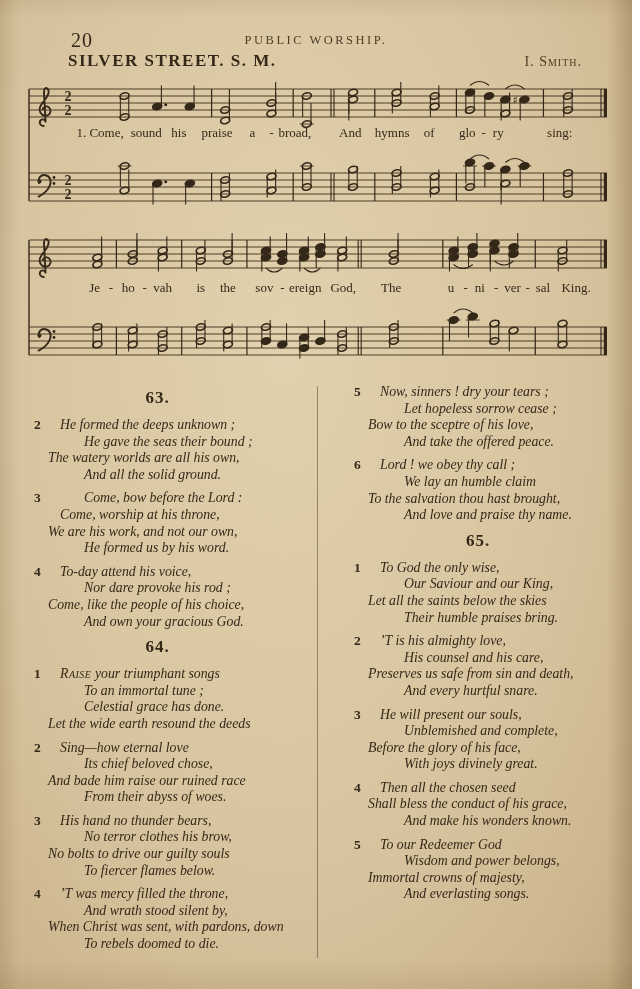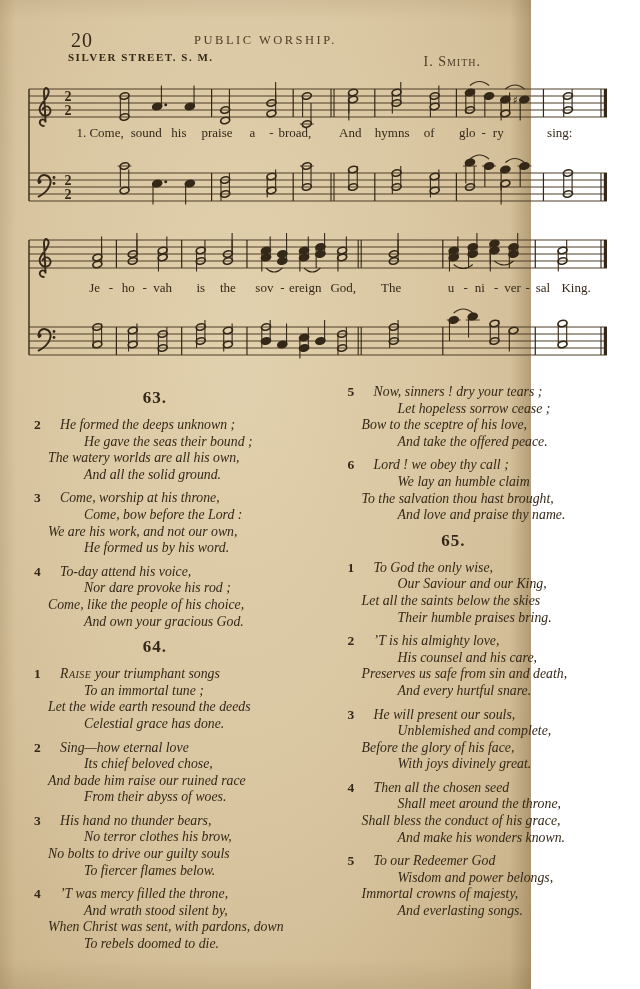--- a/index.html
+++ b/index.html
@@ -6,37 +6,37 @@
     --paper:#d8c5a0; --paper-light:#e2d1ae; --paper-dark:#c3ab81;
     --ink:#342818; --ink-soft:#4e3d27; --rule:#6d5a3d;
   }
   *{margin:0;padding:0;box-sizing:border-box;}
   html,body{width:640px;height:989px;overflow:hidden;}
   body{
     font-family:"Liberation Serif","DejaVu Serif",serif;
     color:var(--ink);
   }
   .page{
-    position:relative;width:531px;height:989px;
+    position:relative;width:632px;height:989px;
     background:
       linear-gradient(to right, rgba(120,95,55,.18) 0%, rgba(120,95,55,0) 3%, rgba(120,95,55,0) 96%, rgba(100,75,40,.28) 100%),
       linear-gradient(to bottom, rgba(120,95,55,.10) 0%, rgba(120,95,55,0) 2%, rgba(120,95,55,0) 97%, rgba(120,95,55,.14) 100%),
       radial-gradient(ellipse at 45% 35%, var(--paper-light) 0%, var(--paper) 55%, #cdb78f 85%, var(--paper-dark) 100%);
   }
   .page-number{
     position:absolute;left:71px;top:29px;
     font-size:20px;letter-spacing:1px;color:var(--ink);
   }
   .running-head{
     position:absolute;left:0;right:0;top:33px;text-align:center;
     font-size:12.5px;letter-spacing:2.5px;color:var(--ink-soft);
   }
   .tune-title{
     position:absolute;left:68px;top:51px;
-    font-size:11px;font-weight:bold;letter-spacing:1.5px;color:var(--ink);
+    font-size:17px;font-weight:bold;letter-spacing:1.5px;color:var(--ink);
   }
   .composer{
     position:absolute;right:50px;top:54px;
     font-size:14px;font-variant:small-caps;letter-spacing:1px;color:var(--ink-soft);
   }
   .music-system{position:absolute;left:26px;}
   #sys1{top:75px;}
   #sys2{top:226px;}
 
   .text-area{
@@ -432,39 +432,39 @@
         <div class="hymn-number">63.</div>
         <div class="stanza">
           <span class="vnum">2</span>
           <div class="line i1">He formed the deeps unknown ;</div>
           <div class="line i2">He gave the seas their bound ;</div>
           <div class="line i0">The watery worlds are all his own,</div>
           <div class="line i2">And all the solid ground.</div>
         </div>
         <div class="stanza">
           <span class="vnum">3</span>
+          <div class="line i2">Come, bow before the Lord :</div>
           <div class="line i1">Come, worship at his throne,</div>
-          <div class="line i2">Come, bow before the Lord :</div>
           <div class="line i0">We are his work, and not our own,</div>
           <div class="line i2">He formed us by his word.</div>
         </div>
         <div class="stanza">
           <span class="vnum">4</span>
           <div class="line i1">To-day attend his voice,</div>
           <div class="line i2">Nor dare provoke his rod ;</div>
           <div class="line i0">Come, like the people of his choice,</div>
           <div class="line i2">And own your gracious God.</div>
         </div>
         <div class="hymn-number">64.</div>
         <div class="stanza">
           <span class="vnum">1</span>
           <div class="line i1"><span class="sc">Raise</span> your triumphant songs</div>
           <div class="line i2">To an immortal tune ;</div>
+          <div class="line i2">Celestial grace has done.</div>
           <div class="line i0">Let the wide earth resound the deeds</div>
-          <div class="line i2">Celestial grace has done.</div>
         </div>
         <div class="stanza">
           <span class="vnum">2</span>
           <div class="line i1">Sing—how eternal love</div>
           <div class="line i2">Its chief beloved chose,</div>
           <div class="line i0">And bade him raise our ruined race</div>
           <div class="line i2">From their abyss of woes.</div>
         </div>
         <div class="stanza">
           <span class="vnum">3</span>
@@ -515,21 +515,20 @@
         <div class="stanza">
           <span class="vnum">3</span>
           <div class="line i1">He will present our souls,</div>
           <div class="line i2">Unblemished and complete,</div>
           <div class="line i0">Before the glory of his face,</div>
           <div class="line i2">With joys divinely great.</div>
         </div>
         <div class="stanza">
           <span class="vnum">4</span>
           <div class="line i1">Then all the chosen seed</div>
-          <div class="line i2">Shall meet around the throne,</div>
           <div class="line i0">Shall bless the conduct of his grace,</div>
           <div class="line i2">And make his wonders known.</div>
         </div>
         <div class="stanza">
           <span class="vnum">5</span>
           <div class="line i1">To our Redeemer God</div>
           <div class="line i2">Wisdom and power belongs,</div>
           <div class="line i0">Immortal crowns of majesty,</div>
           <div class="line i2">And everlasting songs.</div>
         </div>

